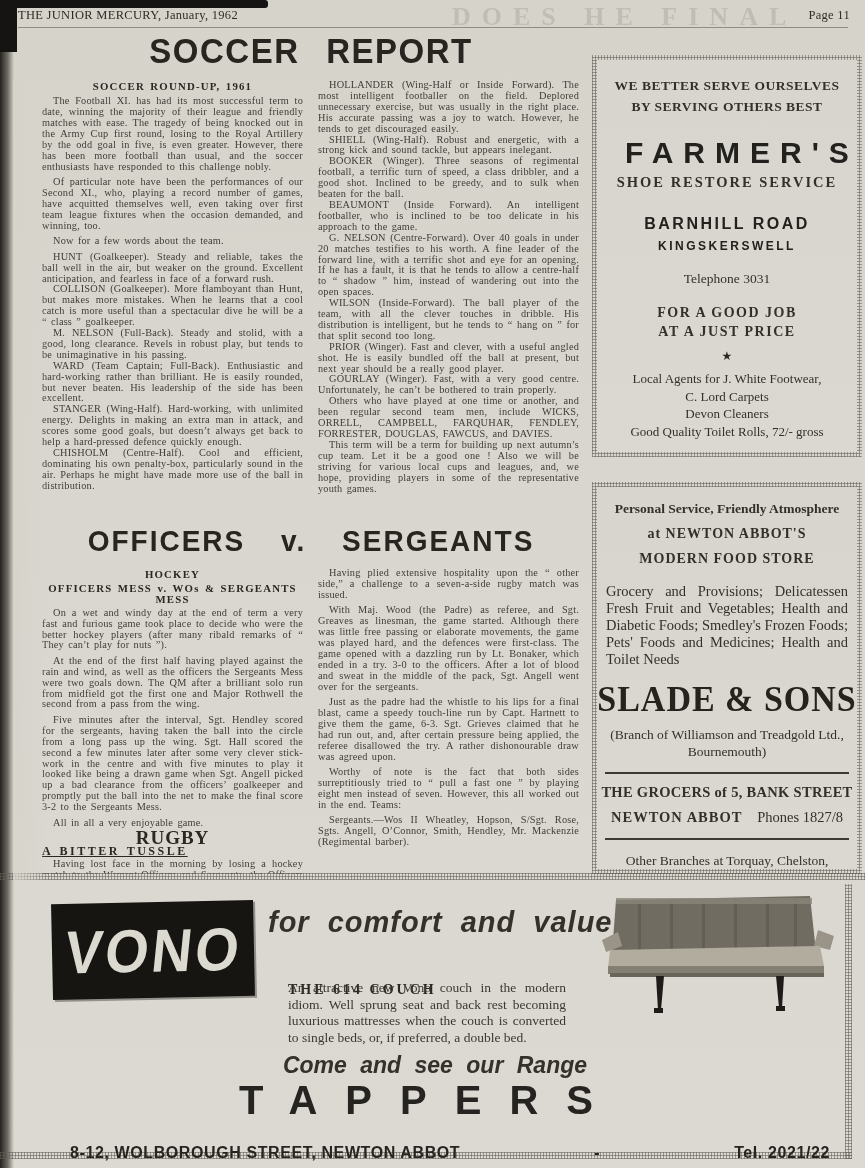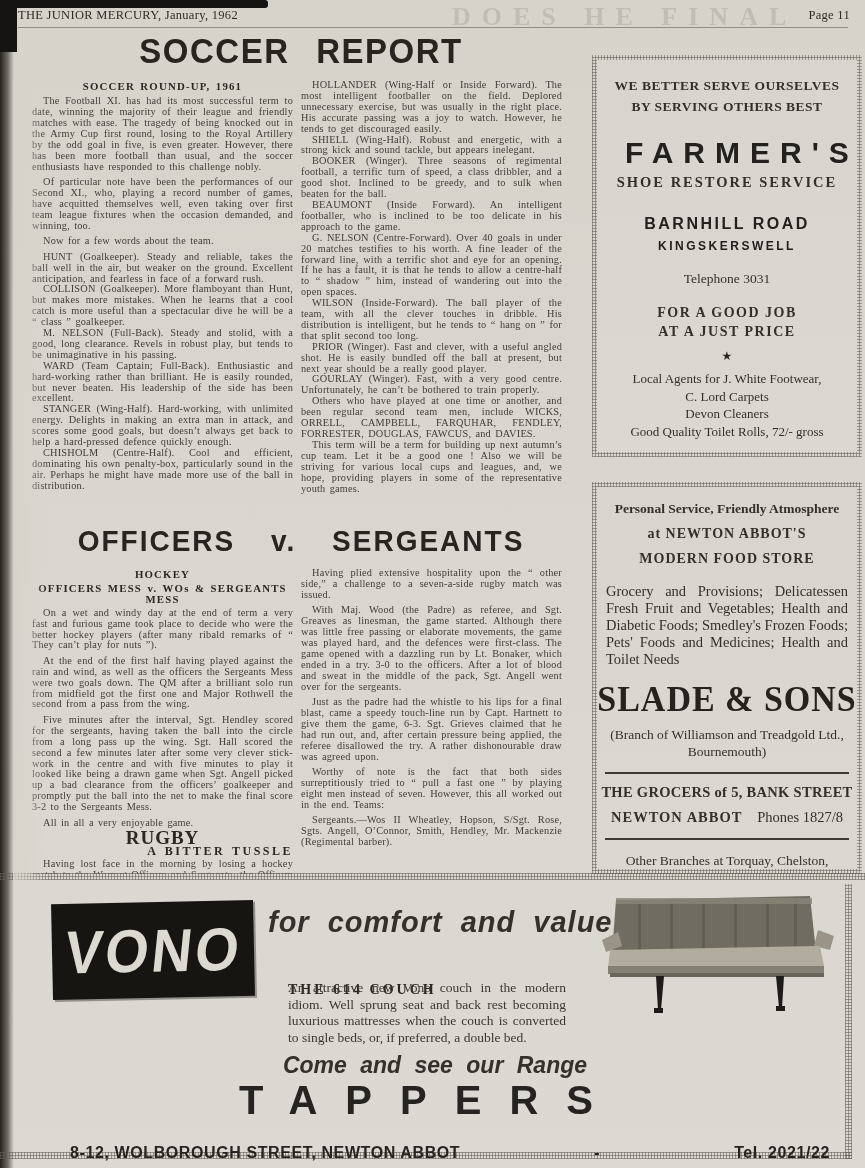--- a/index.html
+++ b/index.html
@@ -13,33 +13,33 @@
   .edge-corner{position:absolute;left:0;top:0;width:17px;height:52px;background:#151412;}
   .fade-left{position:absolute;left:13px;top:80px;width:34px;height:800px;pointer-events:none;
      background:linear-gradient(90deg,rgba(214,211,203,.85),rgba(214,211,203,0));z-index:5;}
   .ghost{position:absolute;left:452px;top:2px;width:410px;font:bold 26px/30px "Liberation Serif",serif;
      letter-spacing:11px;color:rgba(108,104,96,.20);white-space:nowrap;}
   
   #masthead{position:absolute;left:18px;top:8px;width:832px;display:flex;justify-content:space-between;
      font-size:12.5px;color:#2f2c27;letter-spacing:.3px;}
   #masthead-rule{position:absolute;left:18px;top:27px;width:830px;height:1px;background:#918d85;}
   
-  #main{position:absolute;left:32px;top:33px;width:538px;}
+  #main{position:absolute;left:42px;top:33px;width:538px;}
   .big-title{font-family:"Liberation Sans",sans-serif;font-weight:800;color:#282520;
      text-align:center;letter-spacing:1.5px;word-spacing:16px;font-size:33px;line-height:38px;
      transform:scaleY(1.04);margin-bottom:9px;}
-  .cols{display:flex;gap:8px;overflow:hidden;}
+  .cols{display:flex;gap:15px;overflow:hidden;}
   .col{width:261px;font-size:10.3px;line-height:10.9px;letter-spacing:.2px;word-spacing:1.5px;color:#403c37;}
   #soccer-cols{height:436px;}
   #officers-title{font-family:"Liberation Sans",sans-serif;font-weight:800;color:#282520;
      text-align:center;letter-spacing:2px;word-spacing:26px;font-size:28px;line-height:32px;
      transform:scaleY(1.05);margin:10px 0 10px;}
   #officers-cols{height:306px;}
   .b-h{font-weight:bold;text-align:center;font-size:10.8px;letter-spacing:1.2px;margin:1px 0 3px;color:#2b2722;text-indent:0;}
-  .b-sub{font-weight:bold;text-align:right;font-size:12px;letter-spacing:2.5px;margin:2px 0 2px;color:#2b2722;}
+  .b-sub{font-weight:bold;text-align:left;font-size:12px;letter-spacing:2.5px;margin:2px 0 2px;color:#2b2722;text-decoration:underline;}
   .b-rug{font-weight:bold;text-align:center;font-size:19px;letter-spacing:1px;margin:5px 0 1px;color:#2b2722;}
   .b-p,.b-ps{text-align:justify;text-indent:11px;}
   .b-ps{margin:4.5px 0;}
   
   .hatch{background-image:
      repeating-linear-gradient(0deg,rgba(96,93,85,.55) 0 1px,transparent 1px 3px),
      repeating-linear-gradient(90deg,rgba(96,93,85,.55) 0 1px,transparent 1px 3px);}
   #sidebar{position:absolute;left:592px;top:55px;width:270px;}
   .ad-wrap{padding:5px;}
   .ad-box{background:linear-gradient(180deg,#d8d5ce,#dbd8d1);text-align:center;overflow:hidden;color:#33302a;}

